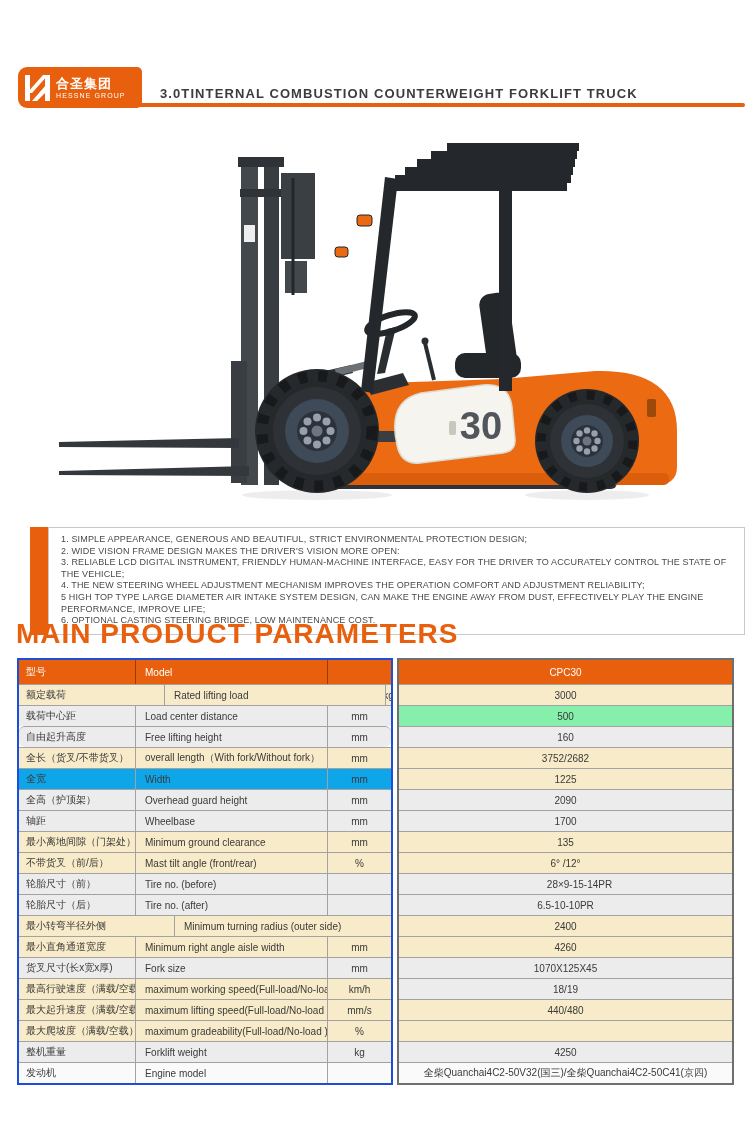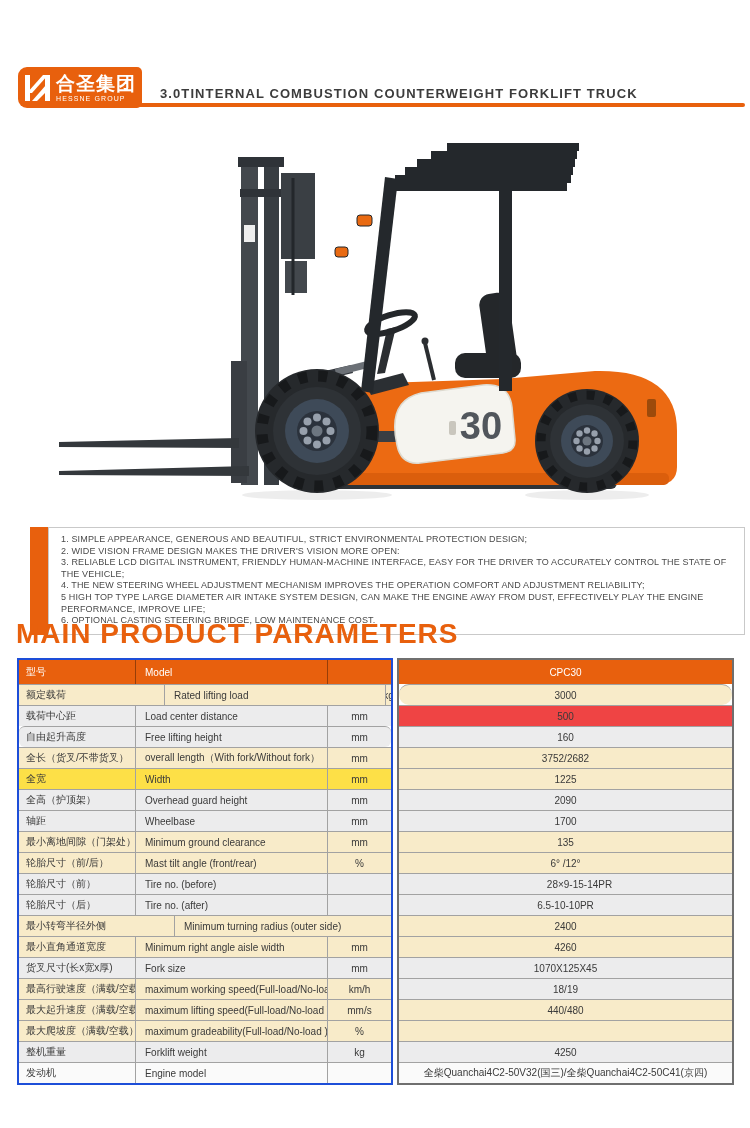--- a/index.html
+++ b/index.html
@@ -4,21 +4,21 @@
 <style>
   html,body{margin:0;padding:0;background:#ffffff;}
   .page{position:relative;width:750px;height:1128px;background:#fff;overflow:hidden;
         font-family:"Liberation Sans","DejaVu Sans",sans-serif;color:#3a3a3a;}
 
   
   .logo{position:absolute;left:18px;top:67px;width:124px;height:41px;background:var(--brand);
         border-radius:9px 5px 5px 9px;display:flex;align-items:center;padding-left:6px;box-sizing:border-box;}
   .logo svg{display:block;}
   .logo-text{margin-left:4px;line-height:1;}
-  .logo-cn{color:#fff;font-weight:bold;font-size:19px;letter-spacing:1px;}
+  .logo-cn{color:#fff;font-weight:bold;font-size:13px;letter-spacing:1px;}
   .logo-en{color:#fff;font-size:7px;letter-spacing:1.1px;margin-top:2px;}
   .page-title{position:absolute;left:160px;top:86px;font-size:13px;font-weight:bold;color:#3c3c3c;
               letter-spacing:1.1px;white-space:nowrap;}
   .title-rule{position:absolute;left:140px;top:103px;width:605px;height:4px;background:var(--brand);
               border-radius:0 3px 3px 0;}
 
   
   .truck{position:absolute;left:35px;top:133px;}
 
   
@@ -205,42 +205,42 @@
           <div class="pt-row" style="background: rgb(236, 236, 237); border-radius: 6px;">
             <div class="cell c1">自由起升高度</div>
             <div class="cell c2">Free lifting height</div>
             <div class="cell c3">mm</div>
           </div>
           <div class="pt-row" style="background: rgb(248, 235, 201);">
             <div class="cell c1">全长（货叉/不带货叉）</div>
             <div class="cell c2">overall length（With fork/Without fork）</div>
             <div class="cell c3">mm</div>
           </div>
-          <div class="pt-row" style="background: #fde047;">
+          <div class="pt-row" style="background: #0ea5e9;">
             <div class="cell c1">全宽</div>
             <div class="cell c2">Width</div>
             <div class="cell c3">mm</div>
           </div>
           <div class="pt-row" style="background: rgb(236, 236, 237);">
             <div class="cell c1">全高（护顶架）</div>
             <div class="cell c2">Overhead guard height</div>
             <div class="cell c3">mm</div>
           </div>
           <div class="pt-row" style="background: rgb(236, 236, 237);">
             <div class="cell c1">轴距</div>
             <div class="cell c2">Wheelbase</div>
             <div class="cell c3">mm</div>
           </div>
           <div class="pt-row" style="background: rgb(248, 235, 201);">
             <div class="cell c1">最小离地间隙（门架处）</div>
             <div class="cell c2">Minimum ground clearance</div>
             <div class="cell c3">mm</div>
           </div>
           <div class="pt-row" style="background: rgb(248, 235, 201);">
-            <div class="cell c1">轮胎尺寸（前/后）</div>
+            <div class="cell c1">不带货叉（前/后）</div>
             <div class="cell c2">Mast tilt angle (front/rear)</div>
             <div class="cell c3">%</div>
           </div>
           <div class="pt-row" style="background: rgb(236, 236, 237);">
             <div class="cell c1">轮胎尺寸（前）</div>
             <div class="cell c2">Tire no. (before)</div>
             <div class="cell c3"></div>
           </div>
           <div class="pt-row" style="background: rgb(236, 236, 237);">
             <div class="cell c1">轮胎尺寸（后）</div>
@@ -287,24 +287,24 @@
             <div class="cell c2">Engine model</div>
             <div class="cell c3"></div>
           </div>
         </div>
     </div>
     <div class="pt-right">
       <div class="pt-rowr pt-head">
         <div class="cellv">CPC30</div>
       </div>
       <div id="pt-right-body">
-          <div class="pt-rowr" style="background: rgb(248, 235, 201); border-radius: 10px;">
+          <div class="pt-rowr" style="background: rgb(248, 235, 201);">
             <div class="cellv">3000</div>
           </div>
-          <div class="pt-rowr" style="background: #ef4444;">
+          <div class="pt-rowr" style="background: #86efac;">
             <div class="cellv">500</div>
           </div>
           <div class="pt-rowr" style="background: rgb(236, 236, 237);">
             <div class="cellv">160</div>
           </div>
           <div class="pt-rowr" style="background: rgb(248, 235, 201); align-items: center;">
             <div class="cellv">3752/2682</div>
           </div>
           <div class="pt-rowr" style="background: rgb(248, 235, 201);">
             <div class="cellv">1225</div>

